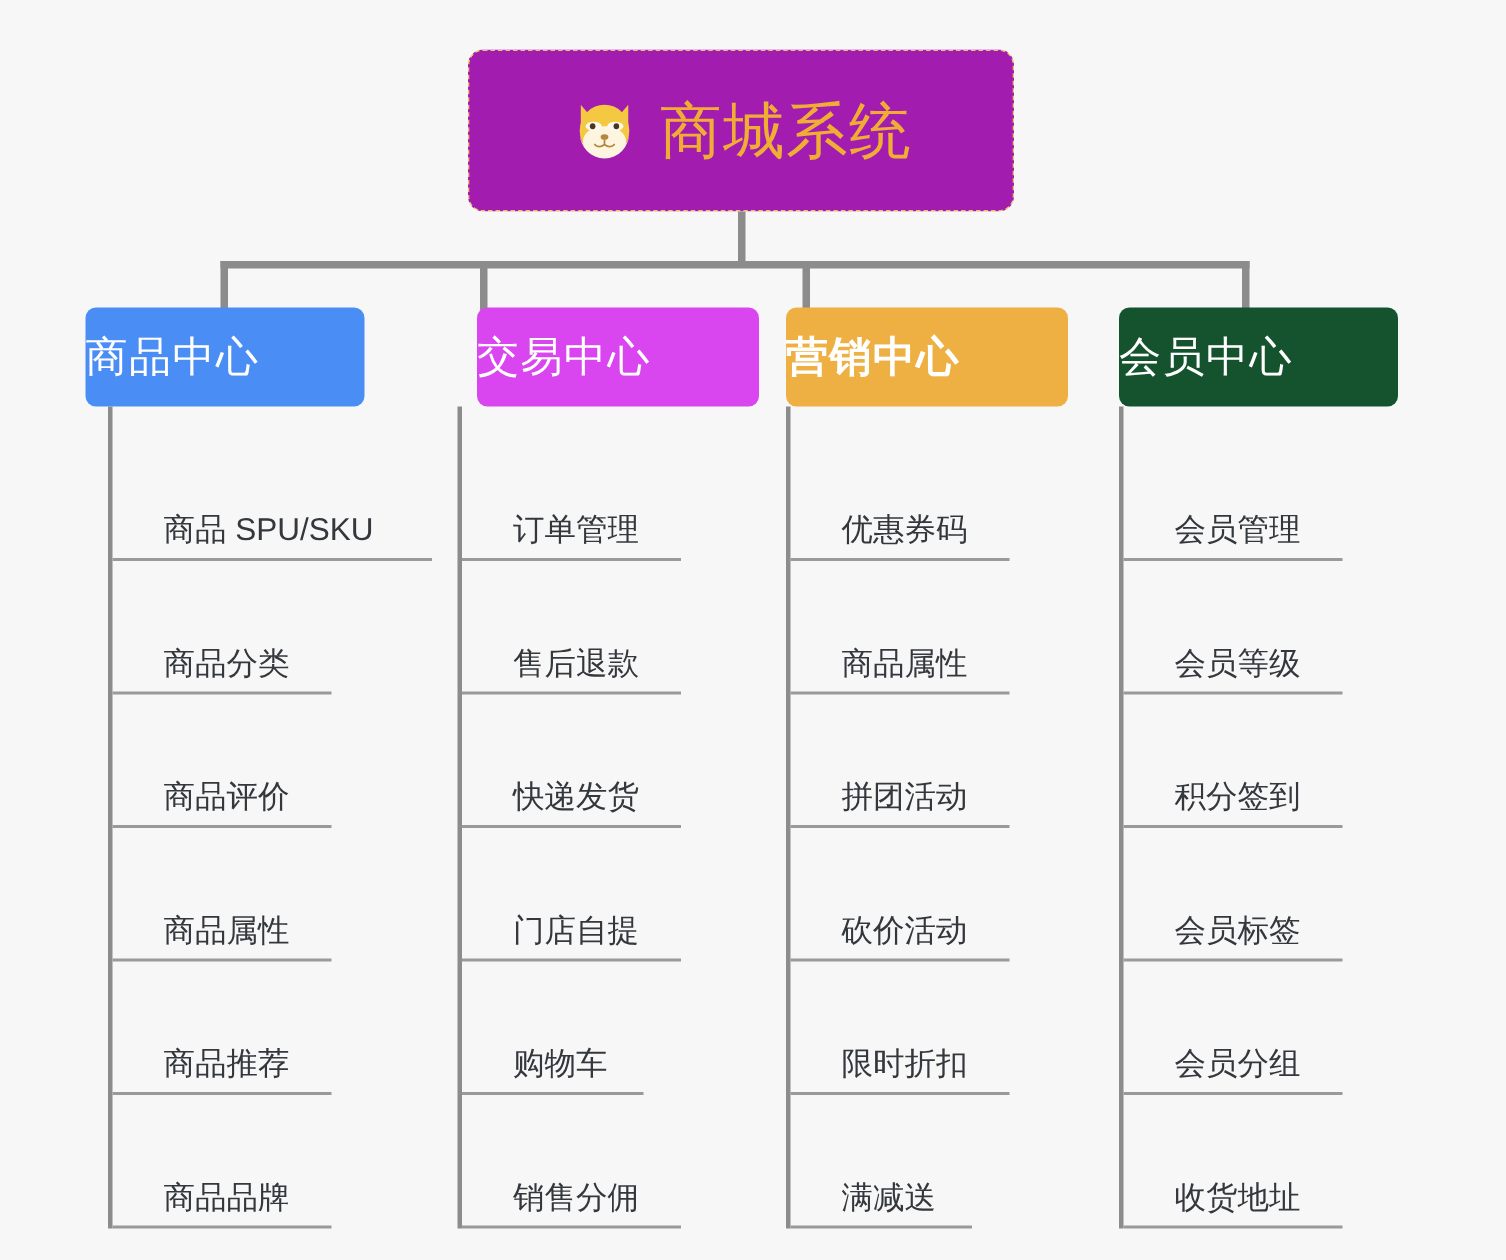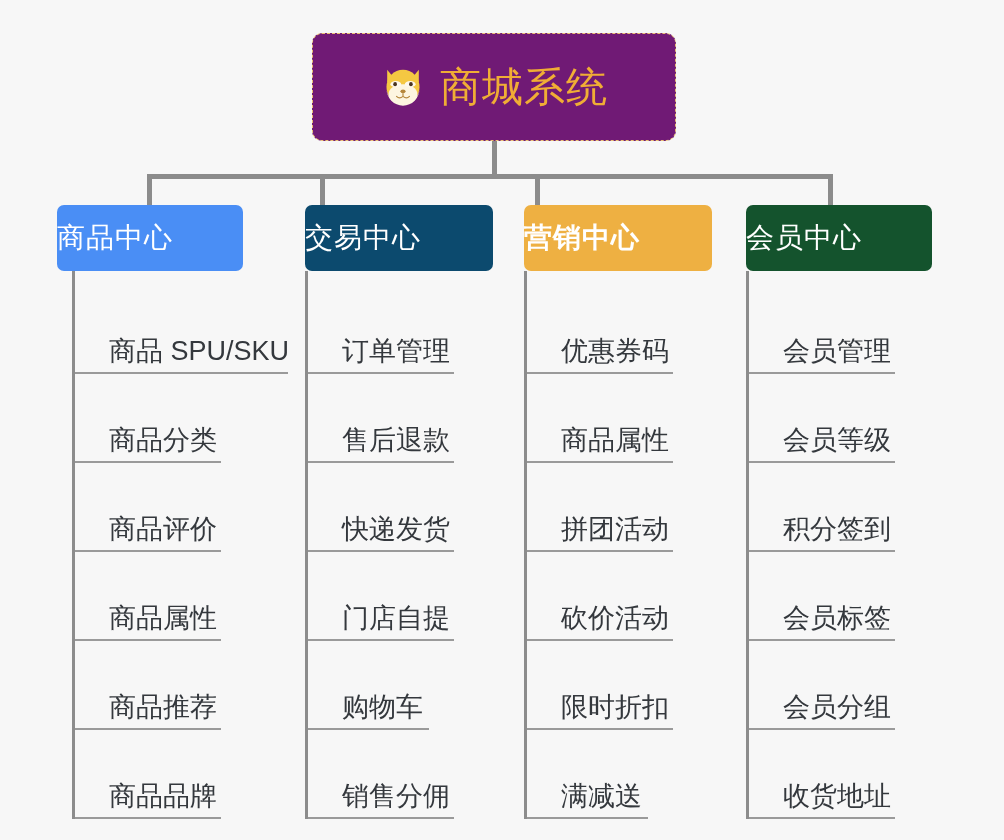--- a/index.html
+++ b/index.html
@@ -21,21 +21,21 @@
     height: 840px;
   }
 
   
   .root-node {
     position: absolute;
     left: 312px;
     top: 33px;
     width: 364px;
     height: 108px;
-    background: #701a75;
+    background: #a21caf;
     border: 1px dashed #eabf73;
     border-radius: 10px;
     box-sizing: border-box;
     display: flex;
     align-items: center;
     justify-content: center;
     gap: 14px;
   }
   .root-title {
     font-size: 41px;
@@ -103,21 +103,21 @@
 
   .leaf-item {
     position: relative;
     height: 89px;
     box-sizing: border-box;
     display: flex;
     align-items: flex-end;
     padding-left: 34px;
   }
   .leaf-label {
-    font-size: 27px;
+    font-size: 21px;
     color: #34383d;
     line-height: 1.05;
     padding-bottom: 9px;
     white-space: nowrap;
     position: relative;
   }
   
   .leaf-underline {
     position: absolute;
     left: 0;
@@ -181,21 +181,21 @@
           <span class="leaf-underline" style="width: 146px;"></span>
         </div>
       <div class="leaf-item">
           <span class="leaf-label">商品品牌</span>
           <span class="leaf-underline" style="width: 146px;"></span>
         </div>
     </div>
   </div>
 
   <div class="column col-2">
-    <div class="cat-box" style="background: #0c4a6e;">
+    <div class="cat-box" style="background: #d946ef; margin-left: 13px;">
       <span>交易中心</span>
     </div>
     <div class="leaf-list">
       <div class="leaf-item">
           <span class="leaf-label">订单管理</span>
           <span class="leaf-underline" style="width: 146px;"></span>
         </div>
       <div class="leaf-item">
           <span class="leaf-label">售后退款</span>
           <span class="leaf-underline" style="width: 146px;"></span>

